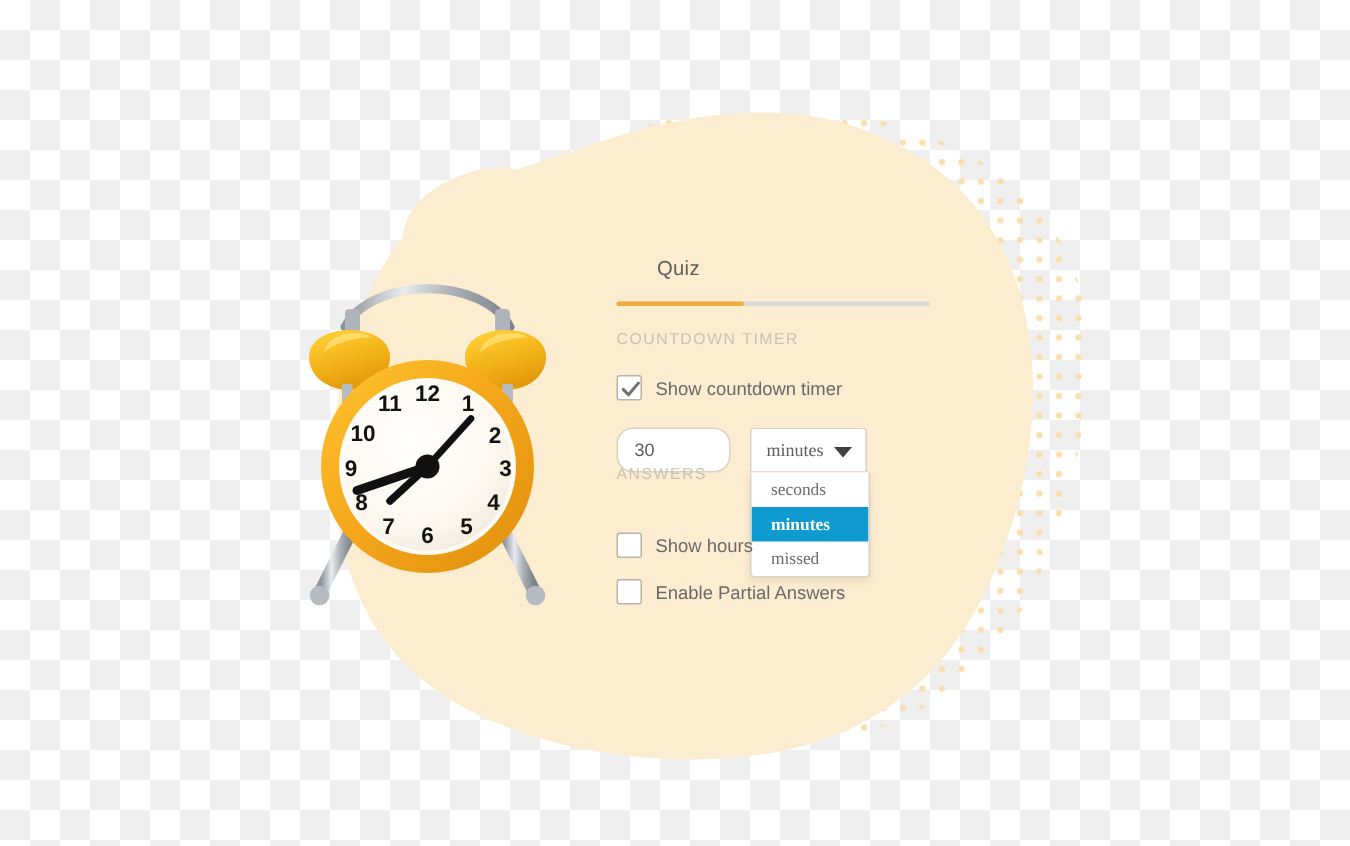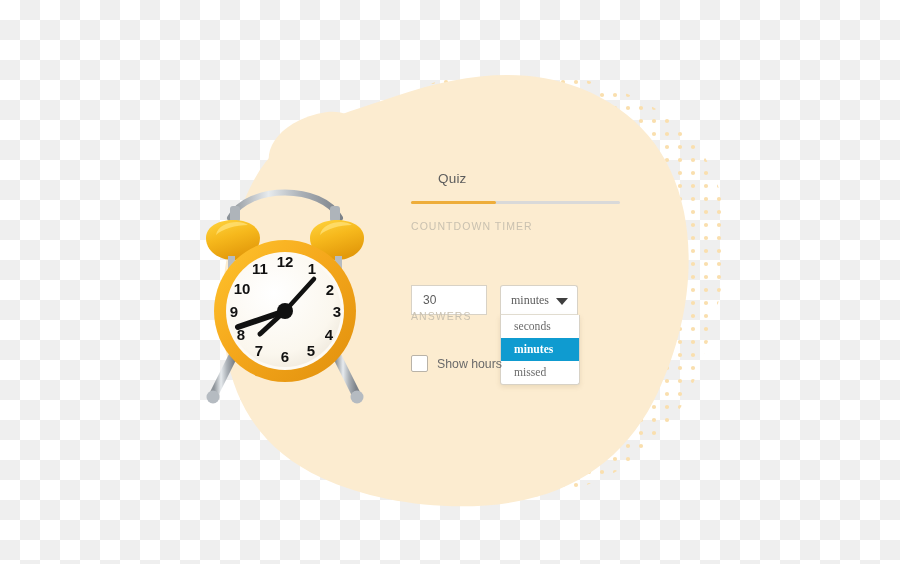--- a/index.html
+++ b/index.html
@@ -58,21 +58,21 @@
   .check-label{
     margin-left:9px;font-size:12.3px;color:#6a6a6a;white-space:nowrap;
   }
   #row-show-timer{left:6px;top:82px;}
   #row-show-missed{left:6px;top:187px;}
   #row-partial{left:6px;top:218px;}
 
   .field-row{position:absolute;left:6px;top:117px;display:flex;}
   .num-input{
     width:76px;height:30px;box-sizing:border-box;
-    border:1px solid #d8d2c6;border-radius:0;background:#ffffff;
+    border:1px solid #d8d2c6;border-radius:11px;background:#ffffff;
     font-family:"Liberation Sans",sans-serif;font-size:12px;color:#5c5c5c;
     padding:0 0 0 11px;outline:none;
   }
   .select-stack{position:relative;margin-left:13px;font-family:Liberation Serif, serif;}
   .select-head{
     width:78px;height:30px;box-sizing:border-box;
     border:1px solid #d8d2c6;border-bottom:1px solid #e4dfd4;
     border-radius:3px 3px 0 0;background:#ffffff;
     display:flex;align-items:center;position:relative;
   }
@@ -209,20 +209,28 @@
     <div class="tab-row">
       <div class="tab-label">Quiz</div>
       <div class="tab-rule"></div>
       <div class="tab-rule-active"></div>
     </div>
 
     <div class="sec-countdown">
       <div class="section-title">COUNTDOWN TIMER</div>
     </div>
 
+    <div class="check-row" id="row-show-timer">
+      <span class="cbox">
+        <svg width="15" height="15" viewBox="0 0 15 15">
+          <path d="M2.5 7.6 L6 11.2 L12.6 3.4" stroke="#6f6f6f" stroke-width="2" fill="none" stroke-linecap="round" stroke-linejoin="round"></path>
+        </svg>
+      </span>
+      <span class="check-label">Show countdown timer</span>
+    </div>
 
     <div class="field-row">
       <input class="num-input" type="text" value="30" style="">
 
       <div class="select-stack">
         <div class="select-head">
           <span class="select-value">minutes</span>
           <span class="caret"></span>
         </div>
         <div class="option-list">
@@ -235,15 +243,19 @@
 
     <div class="sec-answers">
       <div class="section-title">ANSWERS</div>
     </div>
 
     <div class="check-row" id="row-show-missed">
       <span class="cbox"></span>
       <span class="check-label">Show hours</span>
     </div>
 
+    <div class="check-row" id="row-partial">
+      <span class="cbox"></span>
+      <span class="check-label">Enable Partial Answers</span>
+    </div>
 
   </div>
 </div>
 
 </body></html>

